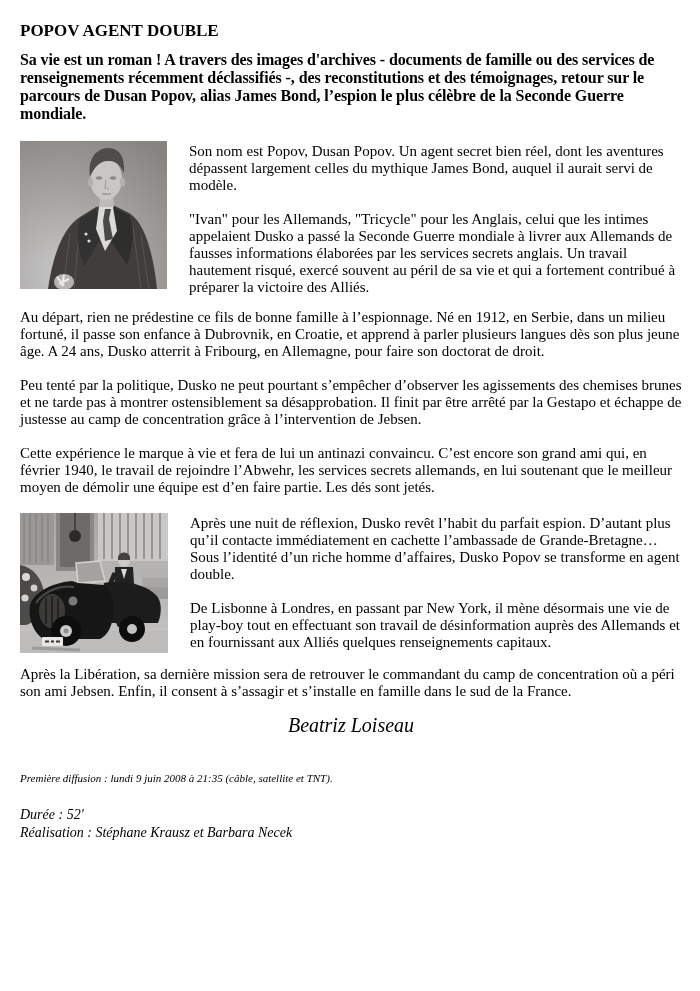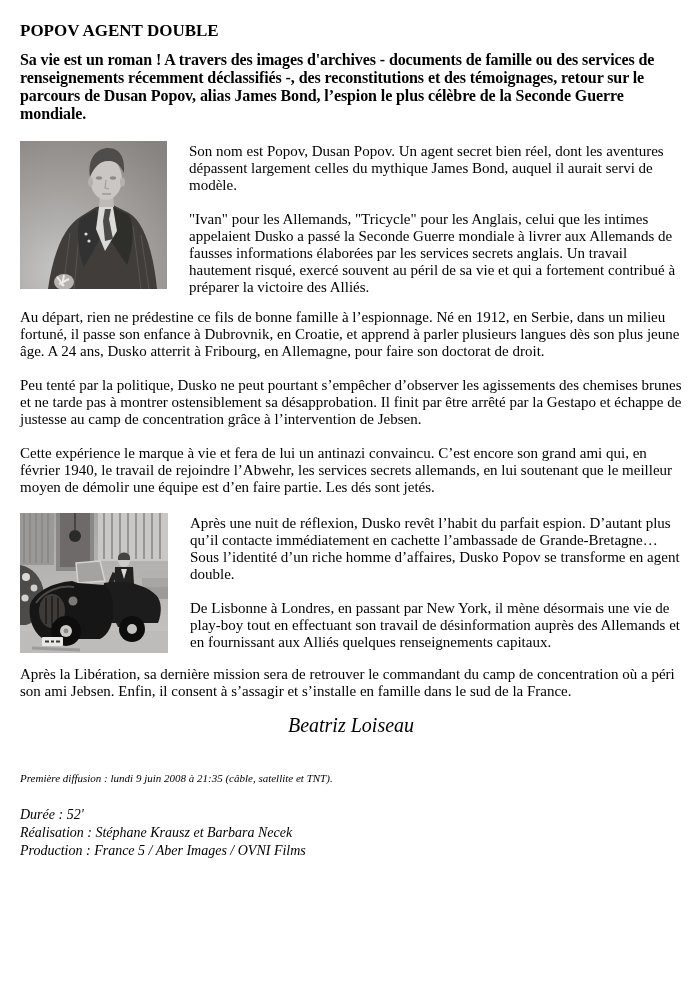--- a/index.html
+++ b/index.html
@@ -172,16 +172,15 @@
 
   <p class="body-par">Après la Libération, sa dernière mission sera de retrouver le commandant du camp de concentration où a péri son ami Jebsen. Enfin, il consent à s’assagir et s’installe en famille dans le sud de la France.</p>
 
   <p class="author-line">Beatriz Loiseau</p>
 
   <p class="broadcast-line">Première diffusion : lundi 9 juin 2008 à 21:35 (câble, satellite et TNT).</p>
 
   <div class="credits">
     <p>Durée : 52'</p>
     <p>Réalisation : Stéphane Krausz et Barbara Necek</p>
-    <p>Production : France 5 / Aber Images / OVNI Films</p>
   </div>
 
 </div>
 
 </body></html>

